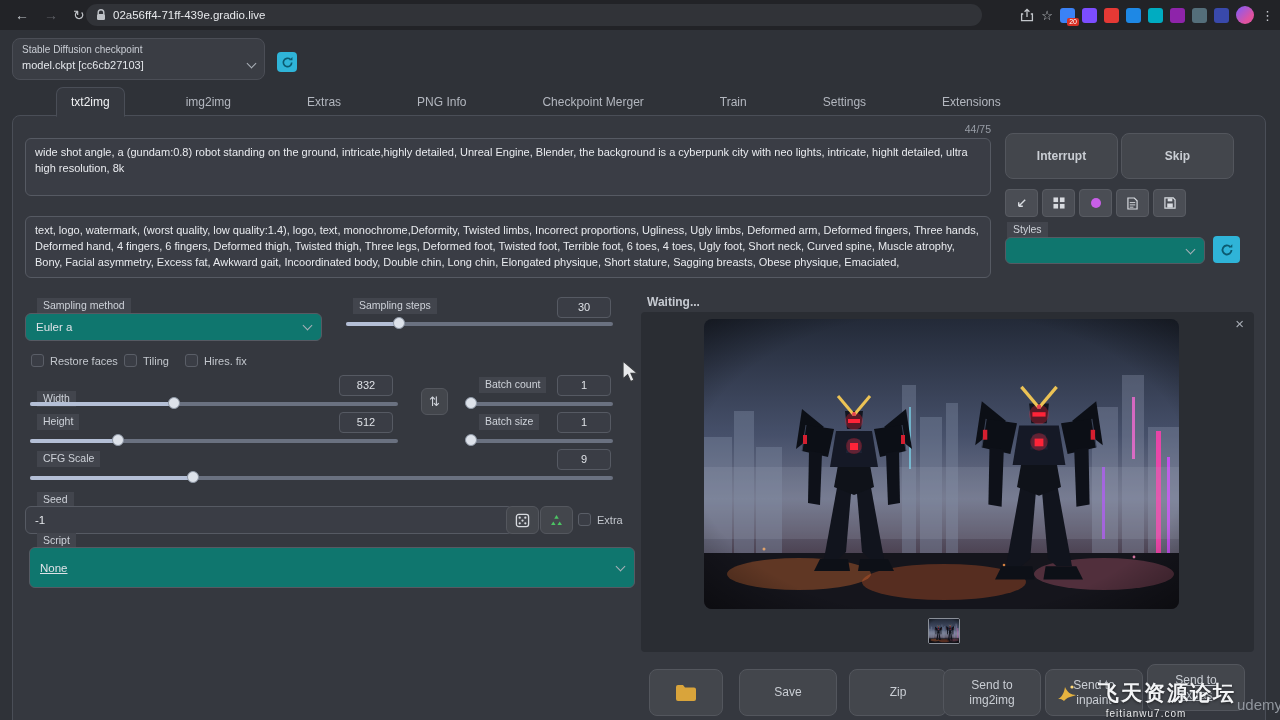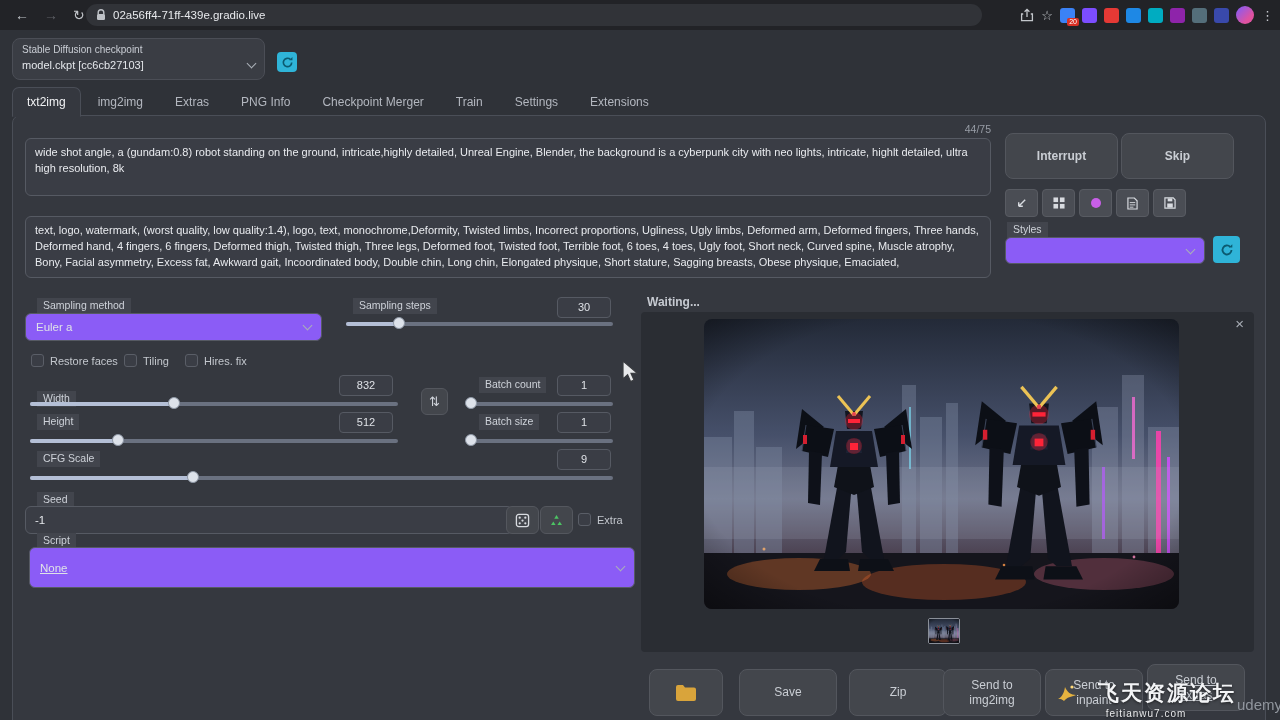--- a/index.html
+++ b/index.html
@@ -21,35 +21,35 @@
   
   .page{position:absolute;left:0;top:30px;width:1280px;height:690px;background:#2f3238;}
   .ckpt{position:absolute;left:12px;top:8px;width:253px;height:42px;background:#3a3d44;border:1px solid #4b4e56;
         border-radius:8px;padding:5px 9px;box-sizing:border-box;}
   .ckpt .lab{font-size:10px;color:#c9cdd4;}
   .ckpt .val{margin-top:4px;display:flex;justify-content:space-between;align-items:center;font-size:11px;color:#e4e7eb;}
   .chev{width:6px;height:6px;border-right:1.5px solid #aab0b8;border-bottom:1.5px solid #aab0b8;
         transform:rotate(45deg);margin-top:-3px;flex:none;}
   .accent-btn{position:absolute;width:20px;height:20px;border-radius:4px;display:flex;align-items:center;justify-content:center;}
   .tabs{position:absolute;left:12px;top:57px;display:flex;gap:2px;z-index:2;}
-  .tab{padding:7px 14px;font-size:12px;color:#b3b7bf;border:1px solid transparent;border-radius:7px 7px 0 0;}
+  .tab{padding:7px 14px;font-size:12px;color:#b3b7bf;border:1px solid transparent;border-radius:7px 7px 0 0;margin-left:44px;}
   .tab.active{background:#35383f;border-color:#4a4e57;border-bottom-color:#35383f;color:#f1f2f4;}
   .panel{position:absolute;left:12px;top:85px;width:1254px;height:640px;background:#35383f;border:1px solid #4a4e57;
          border-radius:8px;box-sizing:border-box;}
   .counter{position:absolute;font-size:10.5px;color:#989da6;text-align:right;}
   .ta{position:absolute;background:#3a3d45;border:1px solid #565a63;border-radius:6px;color:#e9ebef;font-size:11px;
       line-height:1.45;padding:6px 9px;box-sizing:border-box;resize:none;overflow:hidden;
       font-family:"Liberation Sans","DejaVu Sans",sans-serif;}
   .btn{position:absolute;background:#43464c;border:1px solid #53565d;border-radius:8px;color:#caced4;font-size:12px;
        display:flex;align-items:center;justify-content:center;text-align:center;box-sizing:border-box;line-height:1.25;}
   .icon-row{position:absolute;left:992px;top:73px;display:flex;gap:4px;}
   .icon-btn{width:31px;height:26px;background:#4a4d54;border:1px solid #585b62;border-radius:4px;
             display:flex;align-items:center;justify-content:center;}
   .lbl{position:absolute;font-size:10.5px;color:#ced2d9;background:#42454d;padding:2px 6px;border-radius:0;line-height:1.1;}
-  .dd{position:absolute;background:#8b5cf6;border:1px solid #565a63;border-radius:6px;display:flex;align-items:center;
+  .dd{position:absolute;background:#0f766e;border:1px solid #565a63;border-radius:6px;display:flex;align-items:center;
       justify-content:space-between;padding:0 10px;font-size:11.5px;color:#dfe2e7;box-sizing:border-box;}
   .numbox{position:absolute;width:52px;height:19px;background:#3a3d45;border:1px solid #565a63;border-radius:4px;
           color:#dee1e6;font-size:11px;text-align:center;line-height:19px;}
   .slider{position:absolute;height:14px;}
   .slider .track{position:absolute;top:6px;left:0;right:0;height:3.5px;background:#6a7180;border-radius:2px;}
   .slider .fill{position:absolute;top:6px;left:0;width:var(--pct,0%);height:3.5px;background:#b4bfd6;border-radius:2px;}
   .slider .handle{position:absolute;top:1px;left:var(--pct,0%);width:12px;height:12px;transform:translateX(-50%);
                   background:#dde2ea;border:1px solid #8f98a6;border-radius:50%;box-sizing:border-box;}
   .cb-item{position:absolute;display:flex;align-items:center;gap:6px;font-size:11px;color:#c3c7cd;}
   .cb{width:13px;height:13px;background:#3a3d45;border:1px solid #5a5e67;border-radius:3px;box-sizing:border-box;flex:none;}

